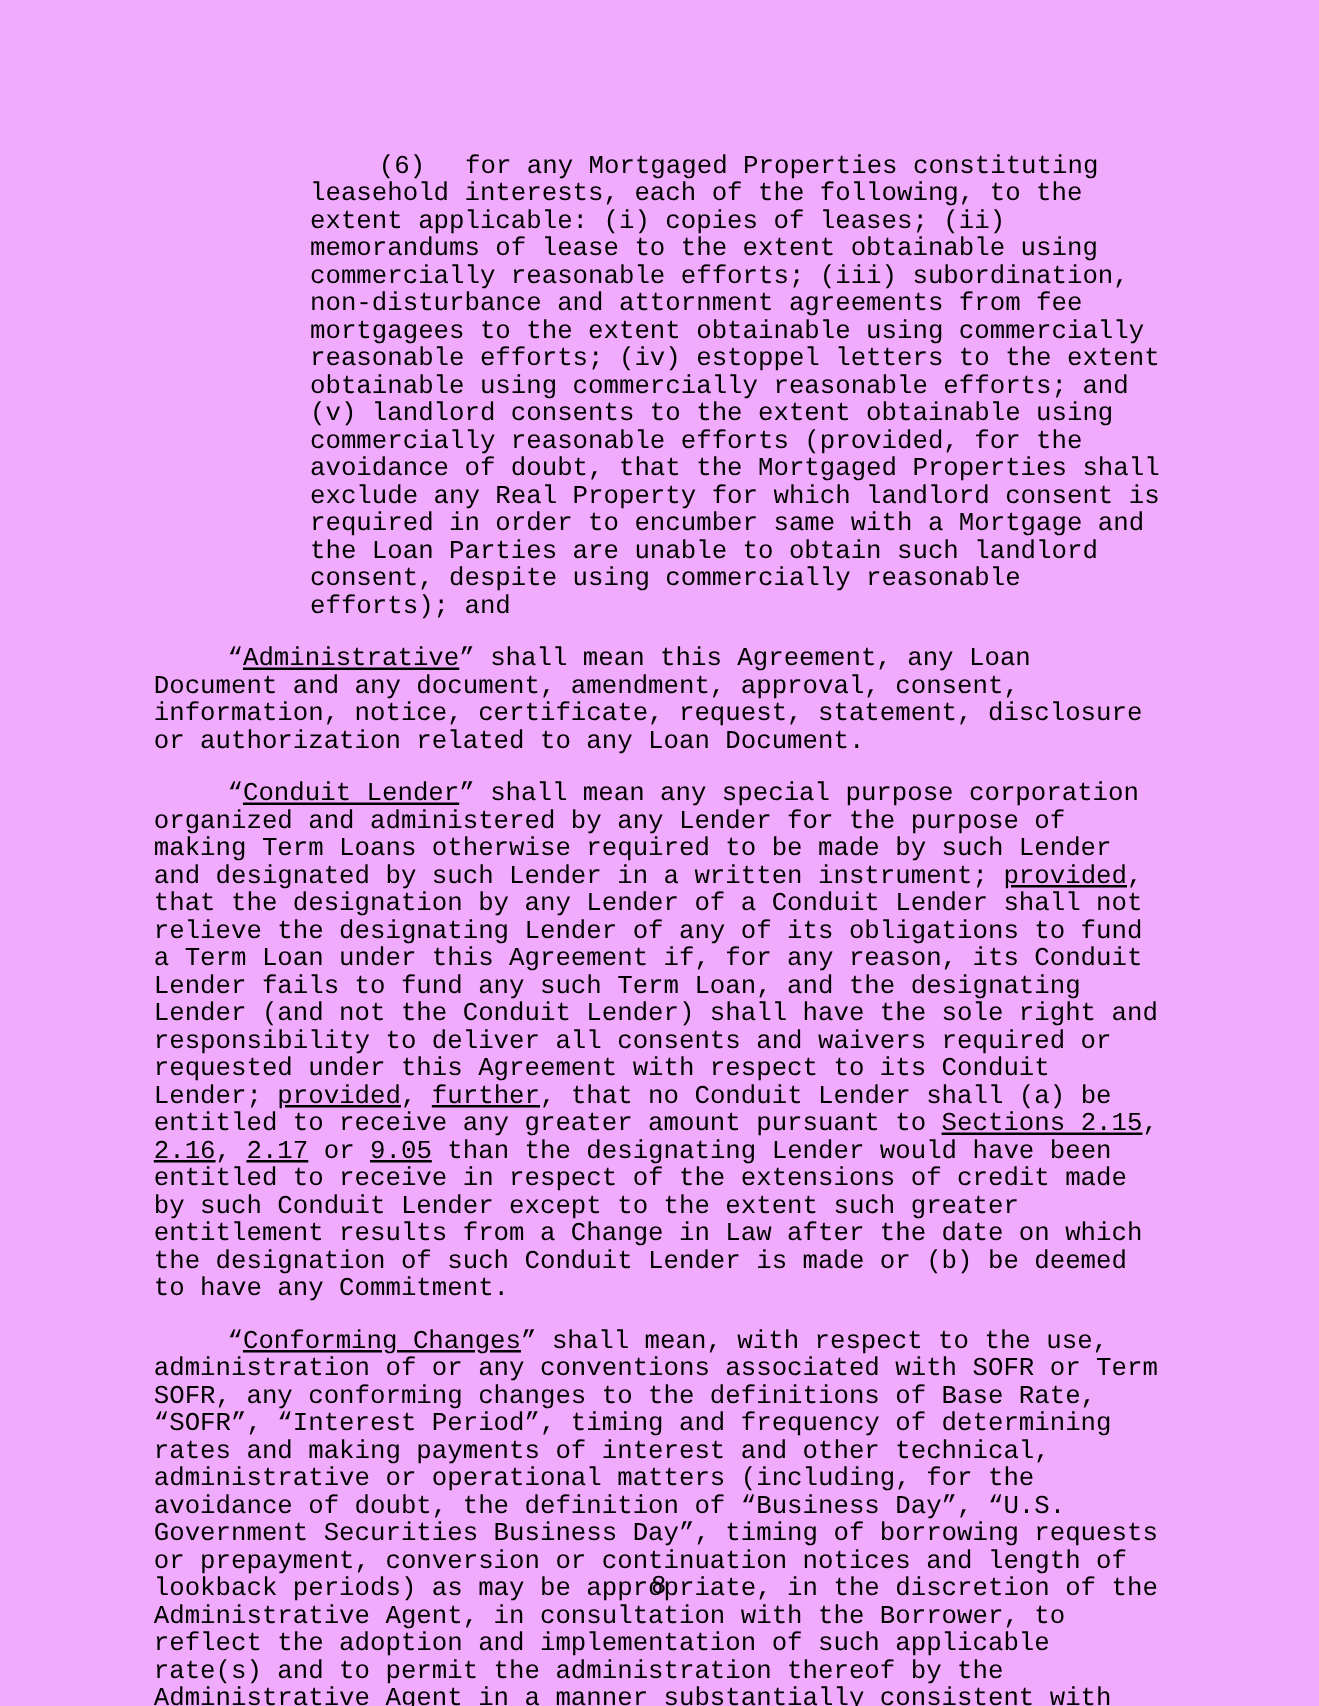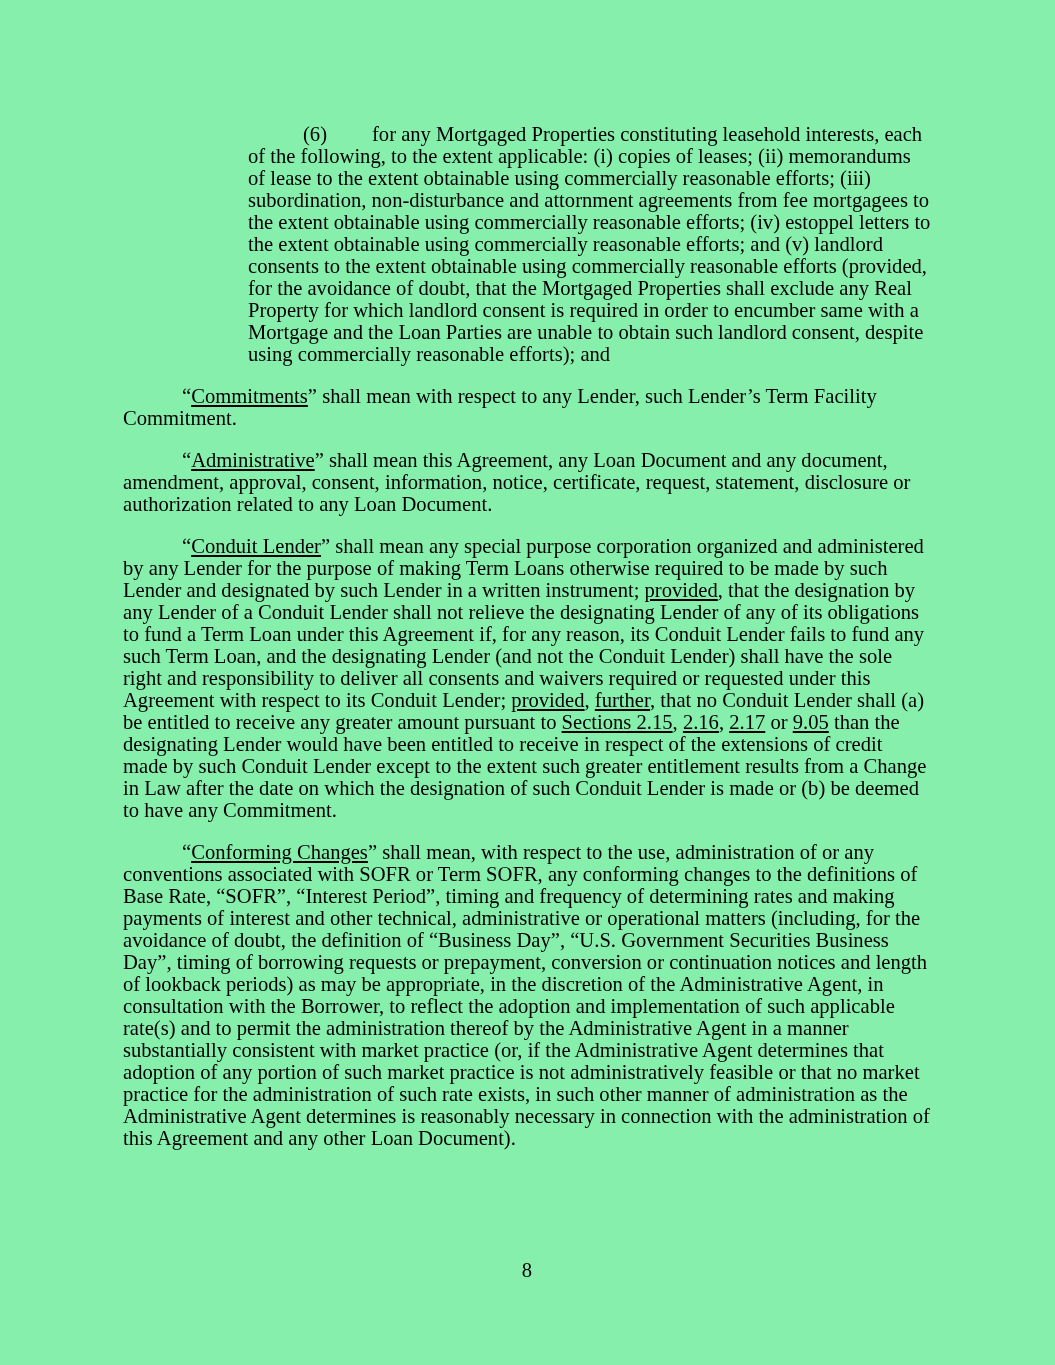--- a/index.html
+++ b/index.html
@@ -5,23 +5,23 @@
 <style>
   html, body {
     margin: 0;
     padding: 0;
     background: #ffffff;
   }
   .page {
     position: relative;
     width: 1055px;
     height: 1365px;
-    background: #86efac;
+    background: #f0abfc;
     overflow: hidden;
-    font-family: Liberation Serif, serif;
+    font-family: Liberation Mono, monospace;
     font-size: 20.6px;
     line-height: 22px;
     color: #000000;
   }
   .content {
     position: absolute;
     top: 123px;
     left: 123px;
     width: 808px;
   }
@@ -53,21 +53,20 @@
 </style>
 </head>
 <body>
 
 <div class="page">
   <div class="content">
 
     <p class="para numbered p6"><span class="num">(6)</span><span class="segs"><span>for any Mortgaged Properties constituting leasehold interests, each of the following, to the extent applicable: (i) copies of leases; (ii) memorandums of lease to the extent obtainable using commercially reasonable efforts; (iii) subordination, non-disturbance and attornment agreements from fee mortgagees to the extent obtainable using commercially reasonable efforts; (iv) estoppel letters to the extent obtainable using commercially reasonable efforts; and (v) landlord consents to the extent obtainable using commercially reasonable efforts (provided, for the avoidance of doubt, that the Mortgaged Properties shall exclude any Real Property for which landlord consent is required in order to encumber same with a Mortgage and the Loan Parties are unable to obtain such landlord consent, despite using commercially reasonable efforts); and</span></span></p>
 
 
-    <p class="para definition"><span class="segs"><span>“</span><span class="u">Commitments</span><span>” shall mean with respect to any Lender, such Lender’s Term Facility Commitment.</span></span></p>
 
 
     <p class="para definition"><span class="segs"><span>“</span><span class="u">Administrative</span><span>” shall mean this Agreement, any Loan Document and any document, amendment, approval, consent, information, notice, certificate, request, statement, disclosure or authorization related to any Loan Document.</span></span></p>
 
     <p class="para definition"><span class="segs"><span>“</span><span class="u">Conduit Lender</span><span>” shall mean any special purpose corporation organized and administered by any Lender for the purpose of making Term Loans otherwise required to be made by such Lender and designated by such Lender in a written instrument; </span><span class="u">provided</span><span>, that the designation by any Lender of a Conduit Lender shall not relieve the designating Lender of any of its obligations to fund a Term Loan under this Agreement if, for any reason, its Conduit Lender fails to fund any such Term Loan, and the designating Lender (and not the Conduit Lender) shall have the sole right and responsibility to deliver all consents and waivers required or requested under this Agreement with respect to its Conduit Lender; </span><span class="u">provided</span><span>, </span><span class="u">further</span><span>, that no Conduit Lender shall (a) be entitled to receive any greater amount pursuant to </span><span class="u">Sections 2.15</span><span>, </span><span class="u">2.16</span><span>, </span><span class="u">2.17</span><span> or </span><span class="u">9.05</span><span> than the designating Lender would have been entitled to receive in respect of the extensions of credit made by such Conduit Lender except to the extent such greater entitlement results from a Change in Law after the date on which the designation of such Conduit Lender is made or (b) be deemed to have any Commitment.</span></span></p>
 
     <p class="para definition"><span class="segs"><span>“</span><span class="u">Conforming Changes</span><span>” shall mean, with respect to the use, administration of or any conventions associated with SOFR or Term SOFR, any conforming changes to the definitions of Base Rate, “SOFR”, “Interest Period”, timing and frequency of determining rates and making payments of interest and other technical, administrative or operational matters (including, for the avoidance of doubt, the definition of “Business Day”, “U.S. Government Securities Business Day”, timing of borrowing requests or prepayment, conversion or continuation notices and length of lookback periods) as may be appropriate, in the discretion of the Administrative Agent, in consultation with the Borrower, to reflect the adoption and implementation of such applicable rate(s) and to permit the administration thereof by the Administrative Agent in a manner substantially consistent with market practice (or, if the Administrative Agent determines that adoption of any portion of such market practice is not administratively feasible or that no market practice for the administration of such rate exists, in such other manner of administration as the Administrative Agent determines is reasonably necessary in connection with the administration of this Agreement and any other Loan Document).</span></span></p>
 
   </div>
 

